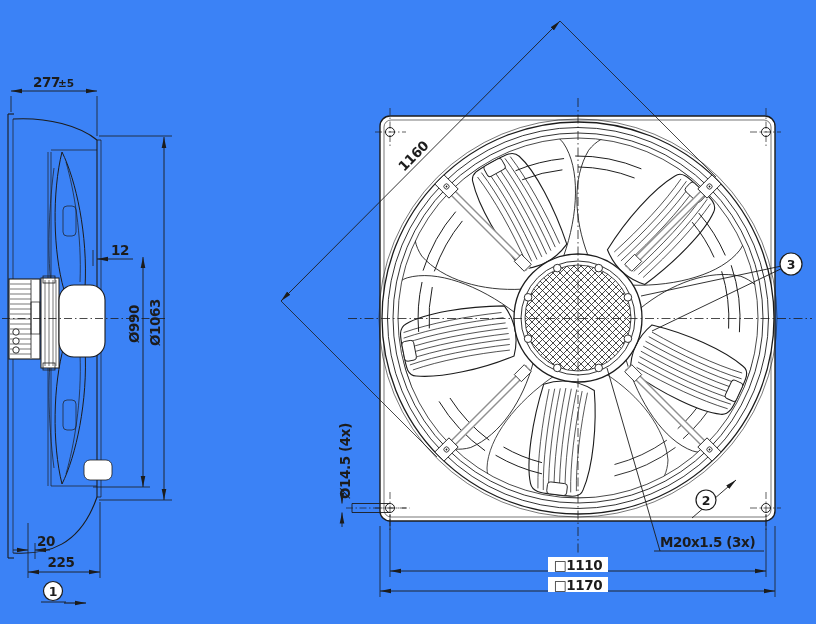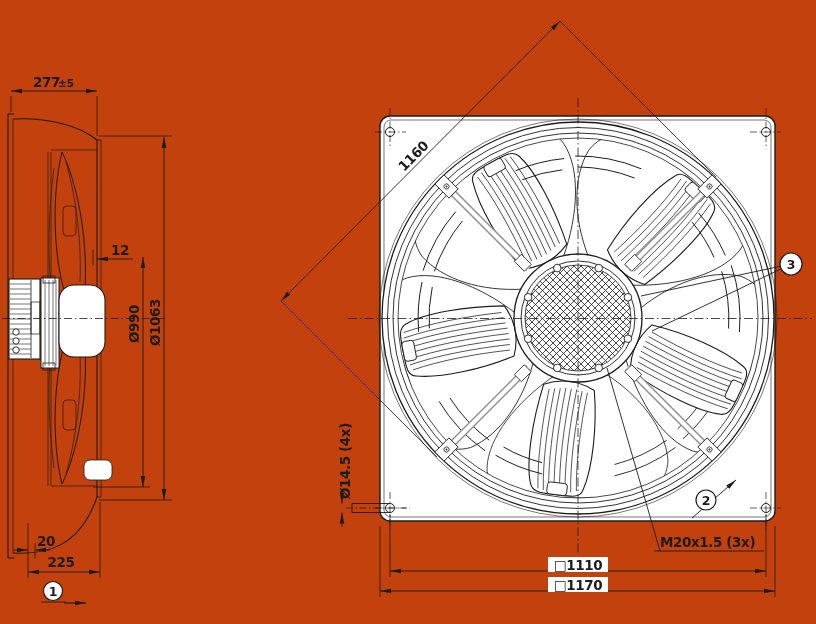--- a/index.html
+++ b/index.html
@@ -1,16 +1,16 @@
 <!DOCTYPE html>
 <html><head>
 <meta charset="utf-8">
 <style>
   html,body{margin:0;padding:0;background:#fff;}
-  .canvas{position:relative;width:816px;height:624px;background:#c2410c;overflow:hidden;
+  .canvas{position:relative;width:816px;height:624px;background:#3b82f6;overflow:hidden;
           font-family:"DejaVu Sans","Liberation Sans",sans-serif;}
   svg text{font-family:"DejaVu Sans","Liberation Sans",sans-serif;fill:#1c1c1c;}
   .dim{font-size:13.5px;font-weight:bold;letter-spacing:-0.4px;}
   .dimsmall{font-size:10.5px;font-weight:bold;}
   .callout{font-size:12.5px;font-weight:bold;}
   .ln{stroke:#1c1c1c;fill:none;}
 </style>
 </head>
 <body>
 

